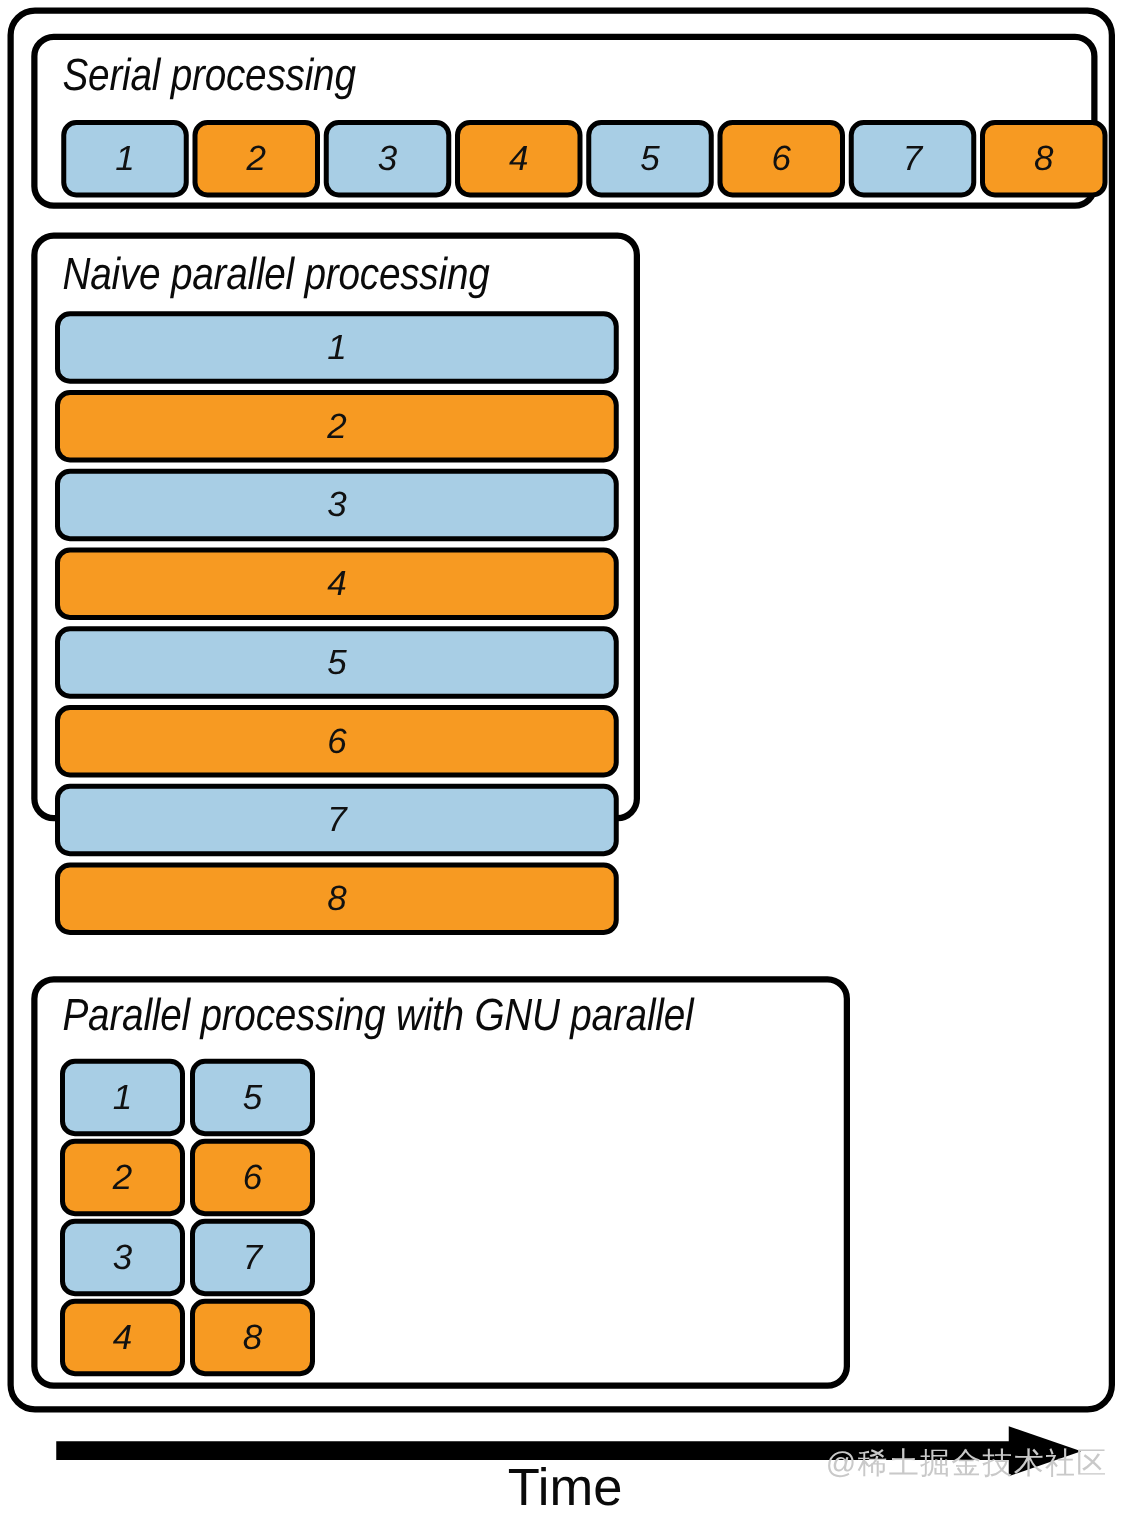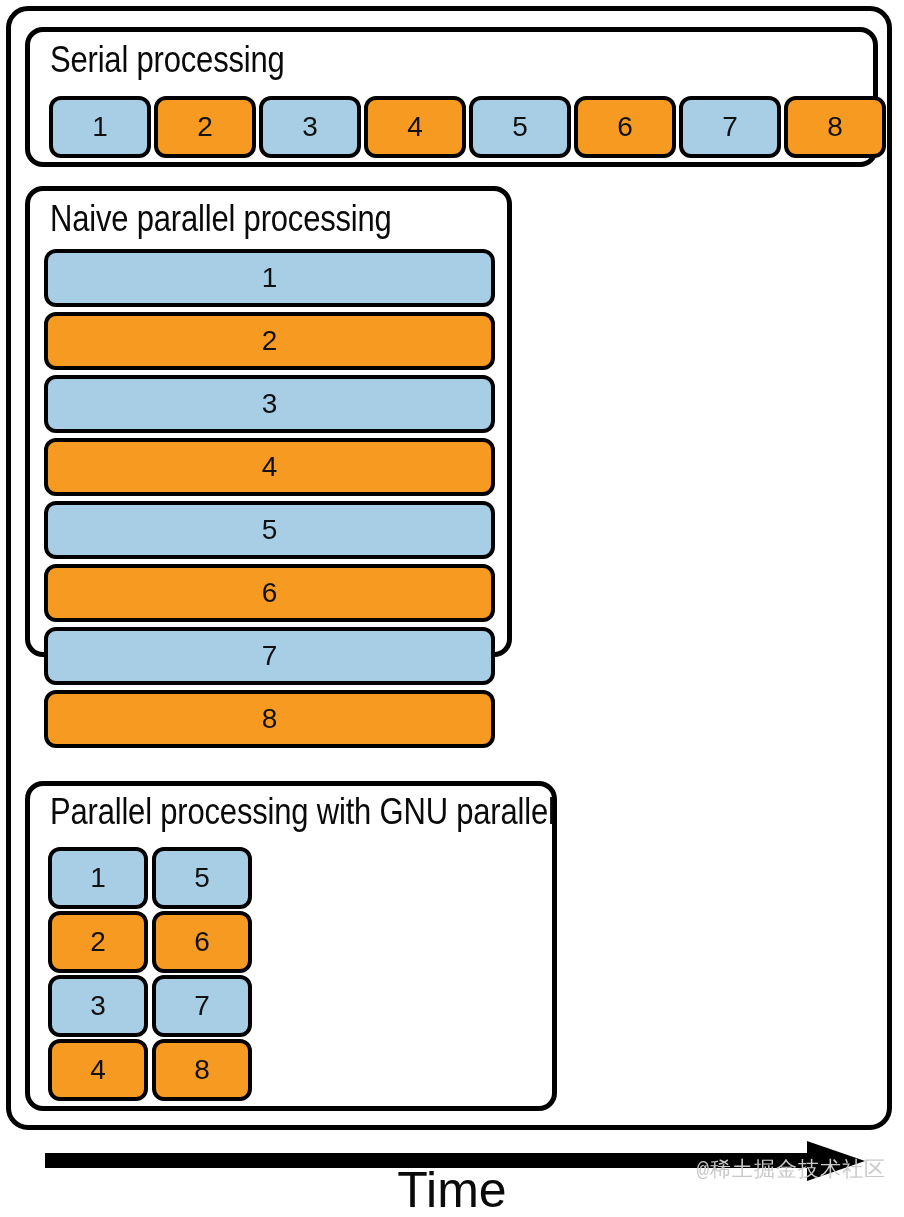--- a/index.html
+++ b/index.html
@@ -33,20 +33,21 @@
     background: transparent;
   }
 
   
   .panel {
     position: absolute;
     border: 5px solid #000000;
     border-radius: 18px;
     box-sizing: border-box;
     background: #ffffff;
+    font-style: italic;
   }
 
   .panel-title {
     position: absolute;
     left: 20px;
     top: 2px;
     font-size: 36px;
     line-height: 44px;
     font-weight: 400;
     color: #0a0a0a;
@@ -80,21 +81,21 @@
   .serial-row { position: absolute; left: 19px; top: 64px; height: 62px; }
   .serial-row .cell { top: 0; width: 102px; height: 62px; }
 
   
   #panel-naive { left: 25px; top: 186px; width: 487px; height: 471px; }
   #panel-naive .panel-title { top: 6px; }
   .naive-row { position: absolute; left: 14px; top: 58px; }
   .naive-row .cell { left: 0; width: 451px; height: 58px; }
 
   
-  #panel-gnu { left: 25px; top: 781px; width: 532px; height: 330px; }
+  #panel-gnu { left: 25px; top: 781px; width: 655px; height: 330px; }
   #panel-gnu .panel-title { top: 4px; }
   .gnu-grid { position: absolute; left: 18px; top: 61px; }
   .gnu-grid .cell { width: 100px; height: 62px; }
 
   
   .time-axis {
     position: absolute;
     left: 45px;
     top: 1141px;
     width: 820px;
@@ -117,35 +118,35 @@
     border-top: 20px solid transparent;
     border-bottom: 20px solid transparent;
     border-left: 58px solid #000000;
   }
   .time-label {
     position: absolute;
     left: 0;
     top: 1166px;
     width: 904px;
     text-align: center;
-    font-size: 50px;
+    font-size: 42px;
     line-height: 48px;
     color: #0a0a0a;
     font-family: "Liberation Sans Narrow", "Liberation Sans", "DejaVu Sans", sans-serif;
   }
 
   .watermark {
     position: absolute;
     right: 18px;
     top: 1158px;
-    font-size: 21px;
+    font-size: 24px;
     line-height: 26px;
     color: #c9c9c9;
     letter-spacing: 1px;
-    font-family: Liberation Mono, monospace;
+    font-family: Liberation Sans, sans-serif;
     white-space: nowrap;
   }
 </style>
 </head>
 <body>
 
 <div id="canvas">
 
   <div class="page-frame"></div>
 

